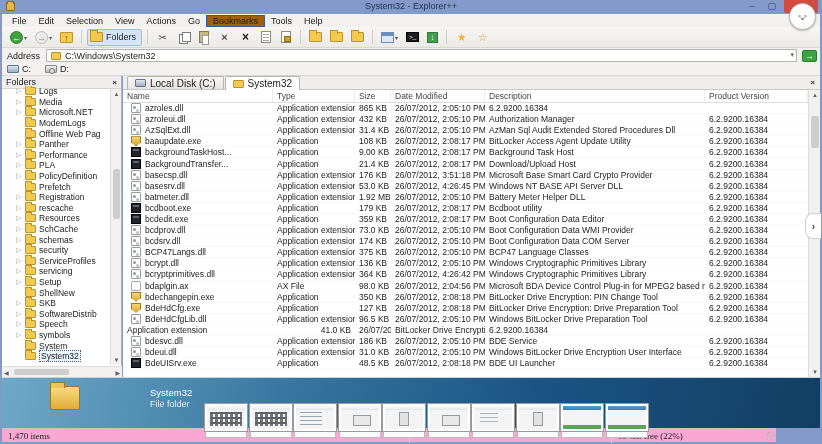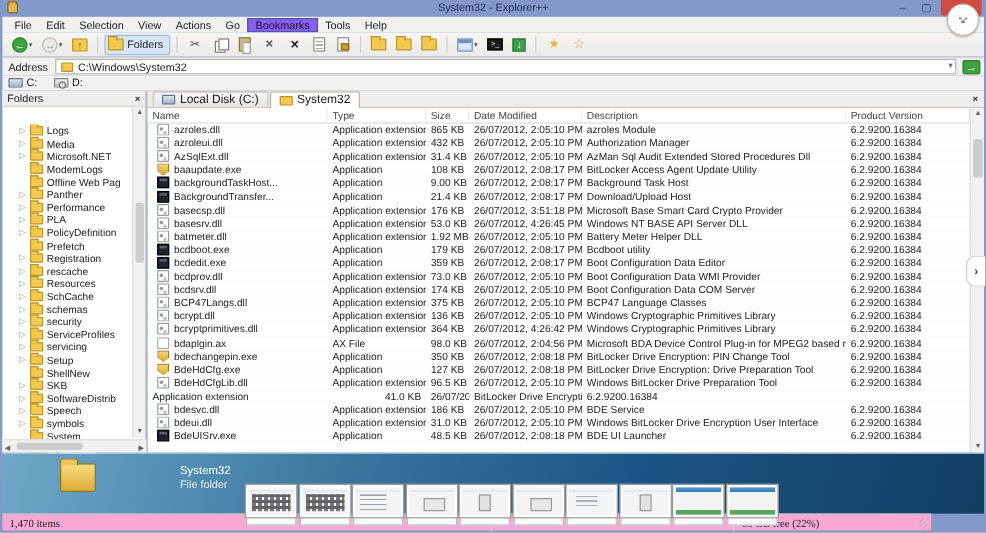--- a/index.html
+++ b/index.html
@@ -17,21 +17,21 @@
   .cap-min { left:742px; width:20px; }
   .cap-max { left:762px; width:20px; }
   .cap-close { left:784px; width:34px; background:#d24b41; color:#fff; border-radius:0 0 2px 2px; }
   .click-badge { position:absolute; left:789px; top:3px; width:27px; height:27px; background:#fdfdfd; border:1px solid #b9b9b9; border-radius:50%; box-shadow:0 1px 2px rgba(0,0,0,.25); z-index:30; }
   .click-badge span { position:absolute; left:0; top:6px; width:100%; text-align:center; font-size:11px; color:#6d6d6d; font-weight:bold; }
   .click-badge .a1 { transform:rotate(45deg); }
   .click-badge .a2 { transform:rotate(-45deg); }
   
   .menubar { position:absolute; left:2px; top:14px; width:818px; height:13px; background:#f2f1ef; display:flex; align-items:center; padding-left:4px; }
   .menu-item { font-size:9px; color:#1a1a1a; padding:0 6px; height:12px; line-height:12px; }
-  .menu-item.hl { background:#8b5cf6; border:1px solid #3a5a94; line-height:10px; }
+  .menu-item.hl { background:#a16207; border:1px solid #3a5a94; line-height:10px; }
   
   .toolbar { position:absolute; left:2px; top:27px; width:818px; height:21px; background:linear-gradient(#f7f6f4,#eceae7); border-bottom:1px solid #d9d7d4; display:flex; align-items:center; padding-left:4px; }
   .tb-btn { height:17px; display:flex; align-items:center; padding:0 2px; margin:0 1px; border:1px solid transparent; border-radius:2px; }
   .tb-btn.active { background:#d5e4f6; border-color:#9ebfe0; }
   .tb-label { font-size:9px; color:#222; padding:0 3px; }
   .tb-drop { font-size:6px; color:#555; padding-left:1px; }
   .tb-sep { width:1px; height:14px; background:#cfcdca; margin:0 4px; }
   .ticon { display:inline-block; width:13px; height:13px; position:relative; text-align:center; line-height:13px; font-size:9px; }
   .i-back { background:#3da33f; border-radius:50%; color:#fff; font-weight:bold; border:1px solid #2a7a2c; }
   .i-forward { background:#e9e9e9; border-radius:50%; color:#8a8a8a; font-weight:bold; border:1px solid #bdbdbd; }
@@ -68,21 +68,21 @@
   .drive-item { display:flex; align-items:center; margin-right:14px; }
   .drive-item .dlabel { font-size:9px; color:#1a1a1a; padding-left:3px; }
   .ico-hdd { width:12px; height:8px; background:linear-gradient(#dfe6ee,#9fb2c8); border:1px solid #5d7690; border-radius:1px; }
   .ico-cd { width:12px; height:8px; background:linear-gradient(#eee,#bbb); border:1px solid #888; border-radius:1px; position:relative; }
   .ico-cd::after { content:""; position:absolute; left:3px; top:2px; width:4px; height:4px; border-radius:50%; background:#ddd; border:1px solid #777; }
   
   .folders-pane { position:absolute; left:2px; top:76px; width:120px; height:301px; background:#fff; border-right:1px solid #b5b2af; }
   .fp-header { position:absolute; left:0; top:0; width:100%; height:13px; background:#efeeec; border-bottom:1px solid #d5d3d0; display:flex; align-items:center; justify-content:space-between; padding:0 4px; }
   .fp-title { font-size:9px; color:#1a1a1a; }
   .fp-close { font-size:8px; color:#333; font-weight:bold; }
-  .tree { position:absolute; left:0; top:28px; width:109px; height:276px; overflow:hidden; }
+  .tree { position:absolute; left:0; top:10px; width:109px; height:276px; overflow:hidden; }
   .tree-item { height:10.6px; display:flex; align-items:center; padding-left:14px; white-space:nowrap; }
   .tree-arrow { width:9px; font-size:7px; color:#9a9a9a; flex:none; }
   .tree-folder { width:11px; height:8px; background:#f3c94f; border:1px solid #bb9327; border-radius:1px; margin-right:3px; flex:none; position:relative; }
   .tree-folder::before { content:""; position:absolute; left:-1px; top:-3px; width:5px; height:2px; background:#f3c94f; border:1px solid #bb9327; border-bottom:none; }
   .tree-label { font-size:8.5px; color:#1a1a1a; }
   .tree-item.selected .tree-label { background:#eaf4fd; border:1px dotted #4a5a6a; padding:0 1px; }
   .tree-vscroll { position:absolute; right:0; top:13px; width:11px; height:276px; background:#f2f1ef; border-left:1px solid #ddd; }
   .tree-hscroll { position:absolute; left:0; bottom:0; width:120px; height:11px; background:#f2f1ef; border-top:1px solid #ddd; }
   .sb-arrow { position:absolute; color:#606060; font-size:6px; text-align:center; }
   .sb-thumb { position:absolute; background:#cdcdcd; border-radius:2px; }
@@ -430,21 +430,20 @@
       </div>
     <div class="rows" id="rows">
         <div class="frow">
           <div class="c name">
             <span class="ficon ficon-dll"></span>
             <span>azroles.dll</span>
           </div>
           <div class="c">Application extension</div>
           <div class="c r">865 KB</div>
           <div class="c">26/07/2012, 2:05:10 PM</div>
-          <div class="c">azroles Module</div>
           <div class="c">6.2.9200.16384</div>
         </div>
         <div class="frow">
           <div class="c name">
             <span class="ficon ficon-dll"></span>
             <span>azroleui.dll</span>
           </div>
           <div class="c">Application extension</div>
           <div class="c r">432 KB</div>
           <div class="c">26/07/2012, 2:05:10 PM</div>

